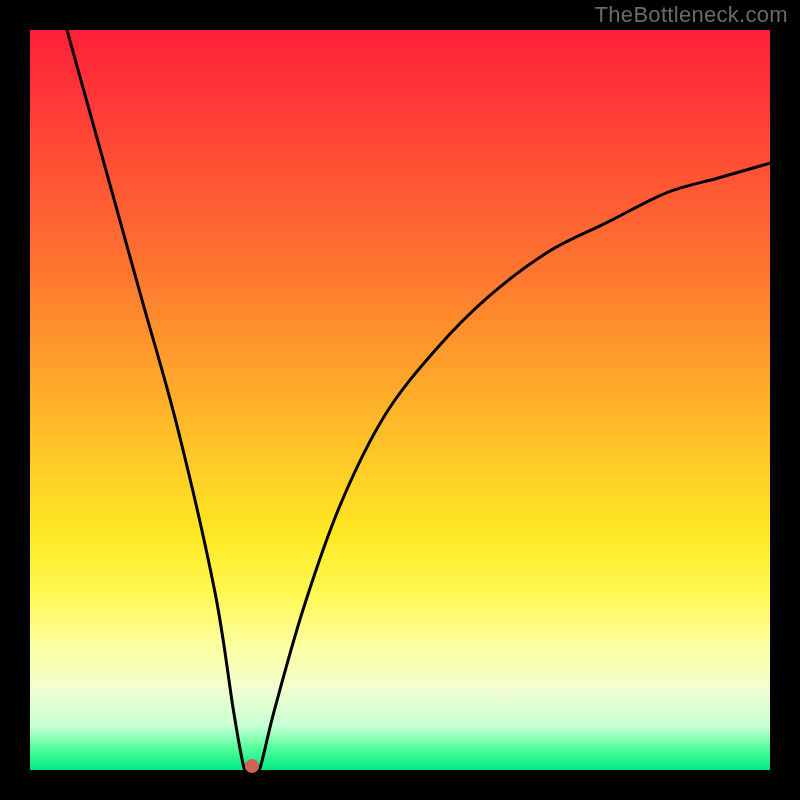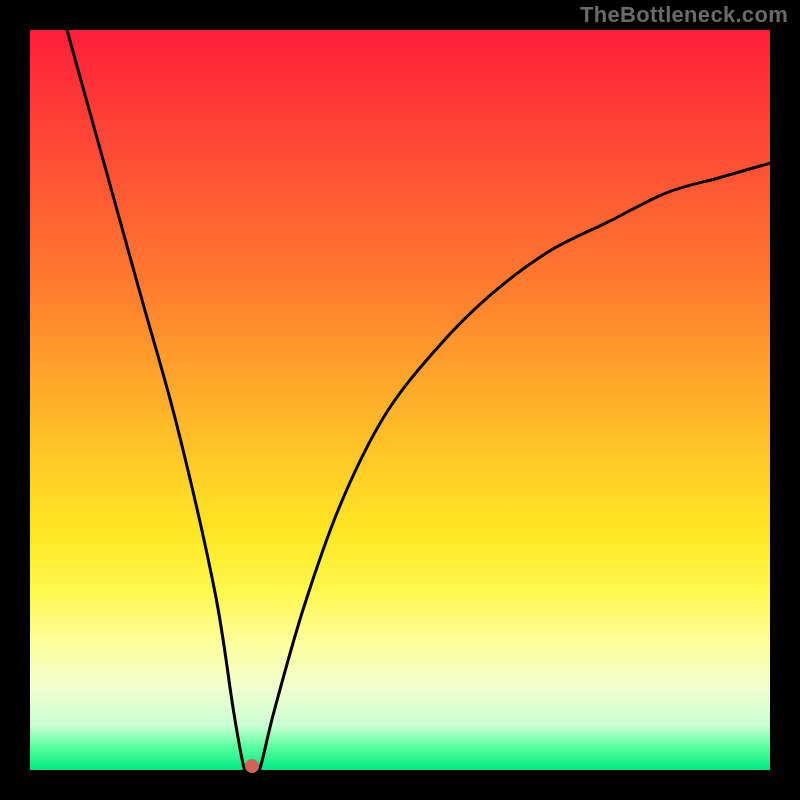--- a/index.html
+++ b/index.html
@@ -16,21 +16,21 @@
     width: 800px;
     height: 800px;
     background: #000;
   }
   .watermark {
     position: absolute;
     top: 2px;
     right: 12px;
     color: #6a6a6a;
     font-size: 22px;
-    font-weight: 700;
+    font-weight: 400;
     letter-spacing: 0.3px;
     pointer-events: none;
     user-select: none;
   }
   .plot {
     position: absolute;
     left: 30px;
     top: 30px;
     width: 740px;
     height: 740px;

